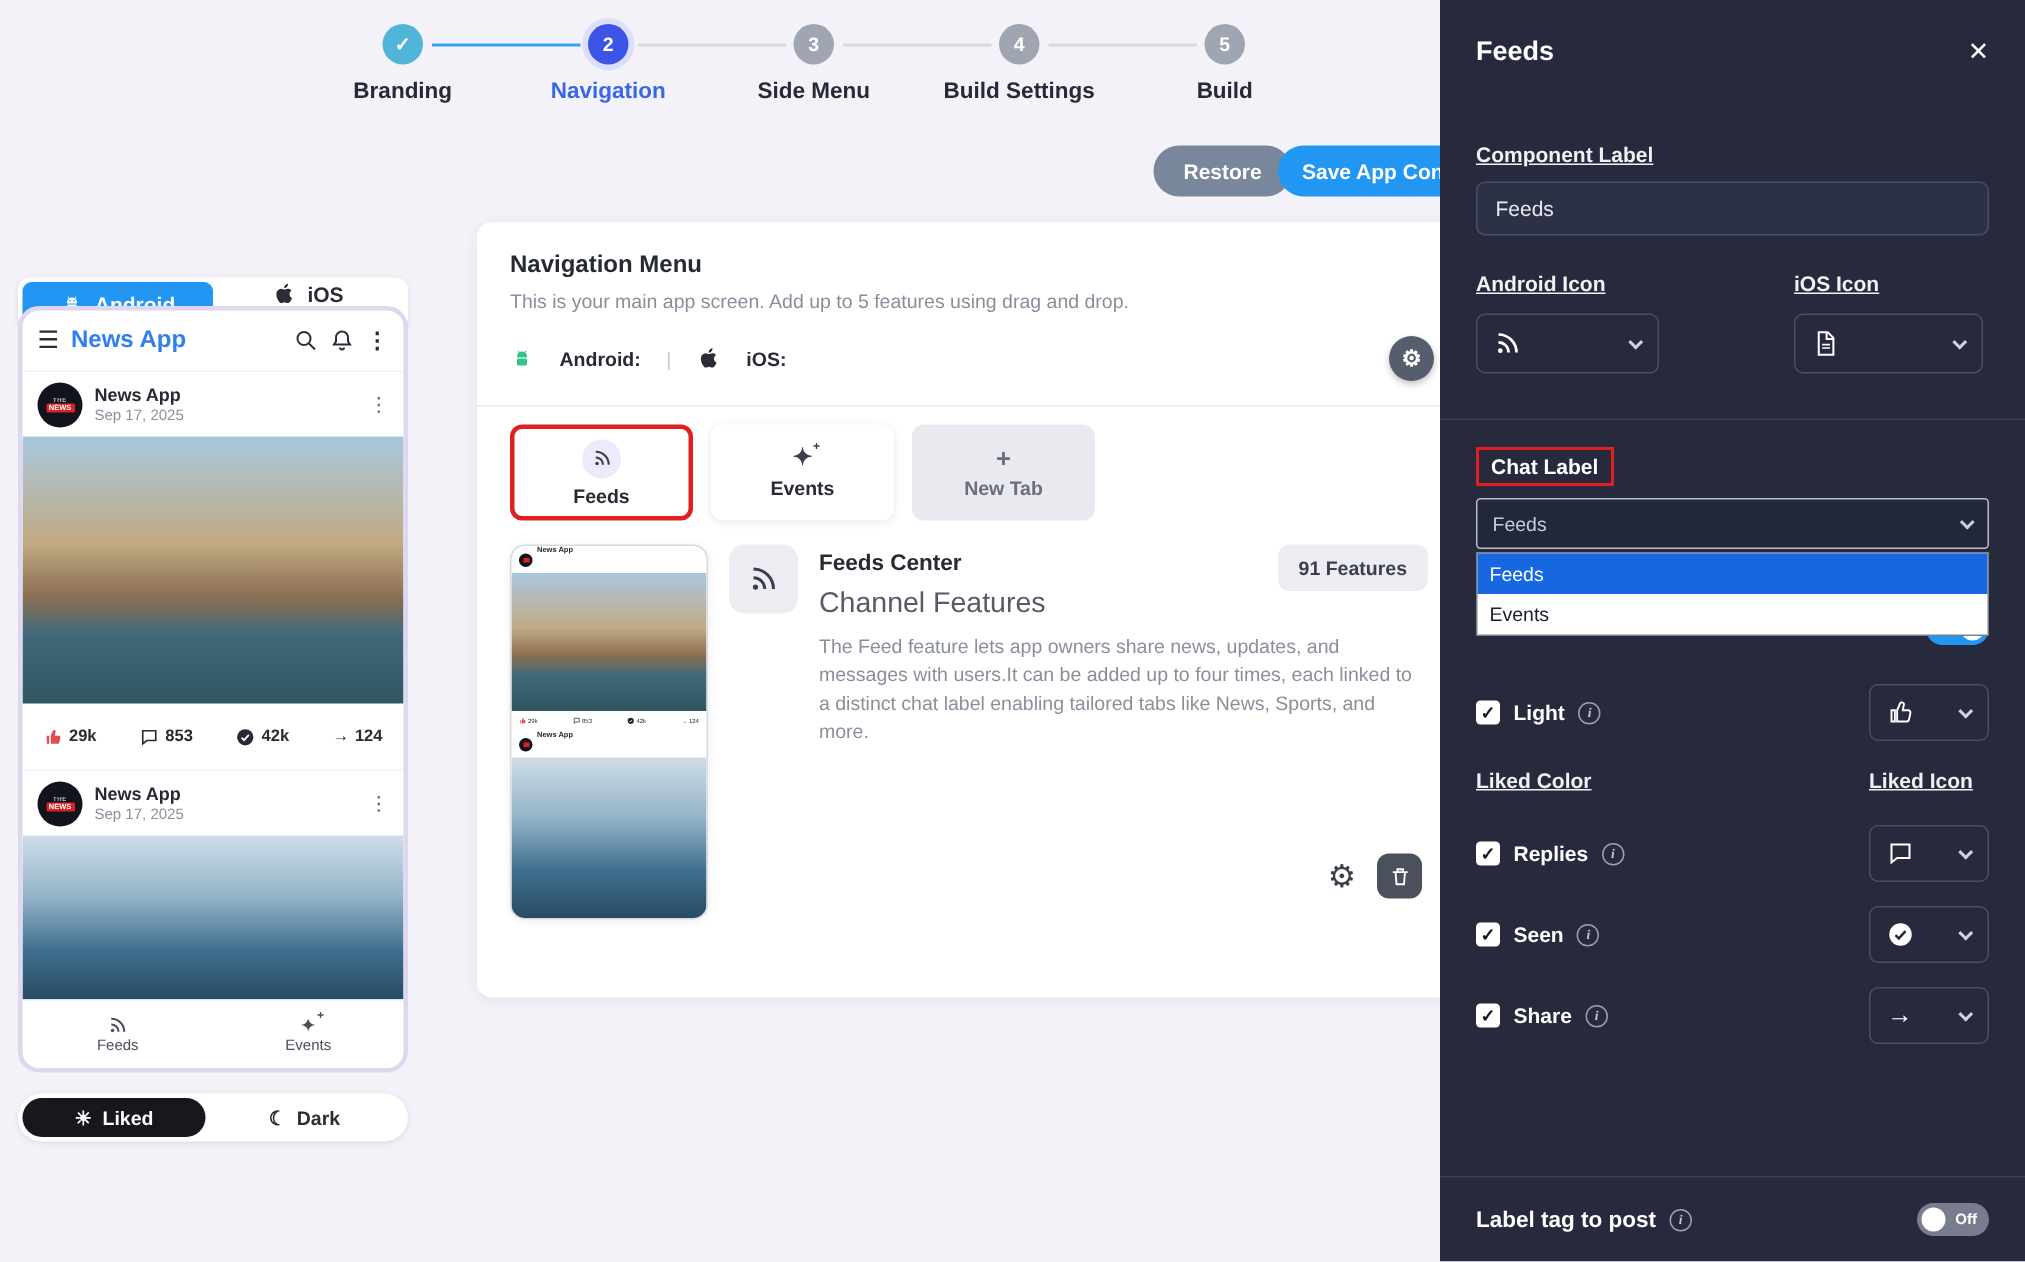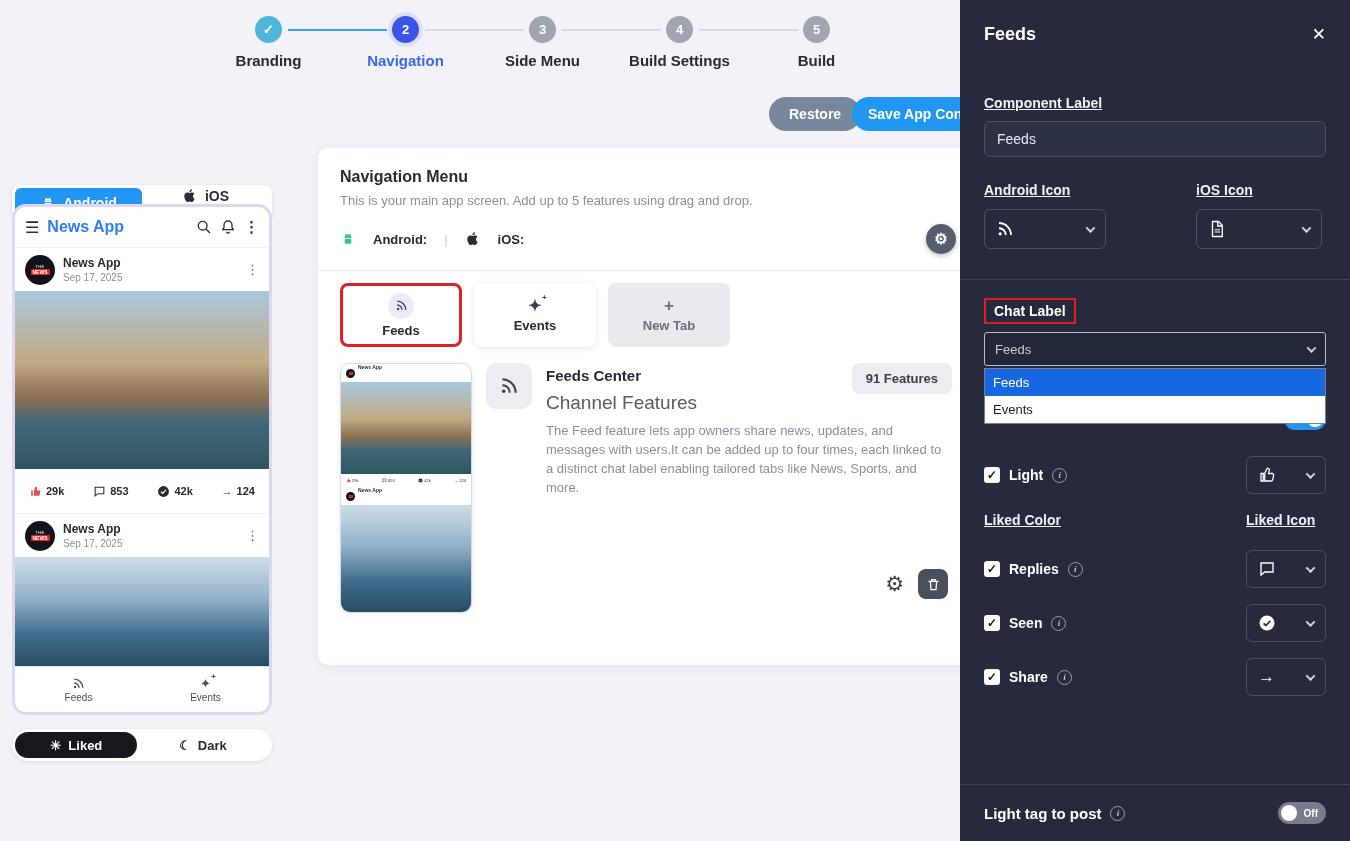--- a/index.html
+++ b/index.html
@@ -520,21 +520,21 @@
         <span class="opt-label">Share</span>
         <span class="info">i</span>
         <span class="row-dd">
           <span style="font-size:17px;color:#fff">→</span>
           <span class="chev"></span>
         </span>
       </div>
     </div>
 
     <div class="assign-bar">
-      <span class="assign-label">Light tag to post</span>
+      <span class="assign-label">Label tag to post</span>
       <span class="info">i</span>
       <span class="toggle-off">
         <i></i>
           <span>Off</span>
       </span>
     </div>
   </div>
 
 </div>
 

